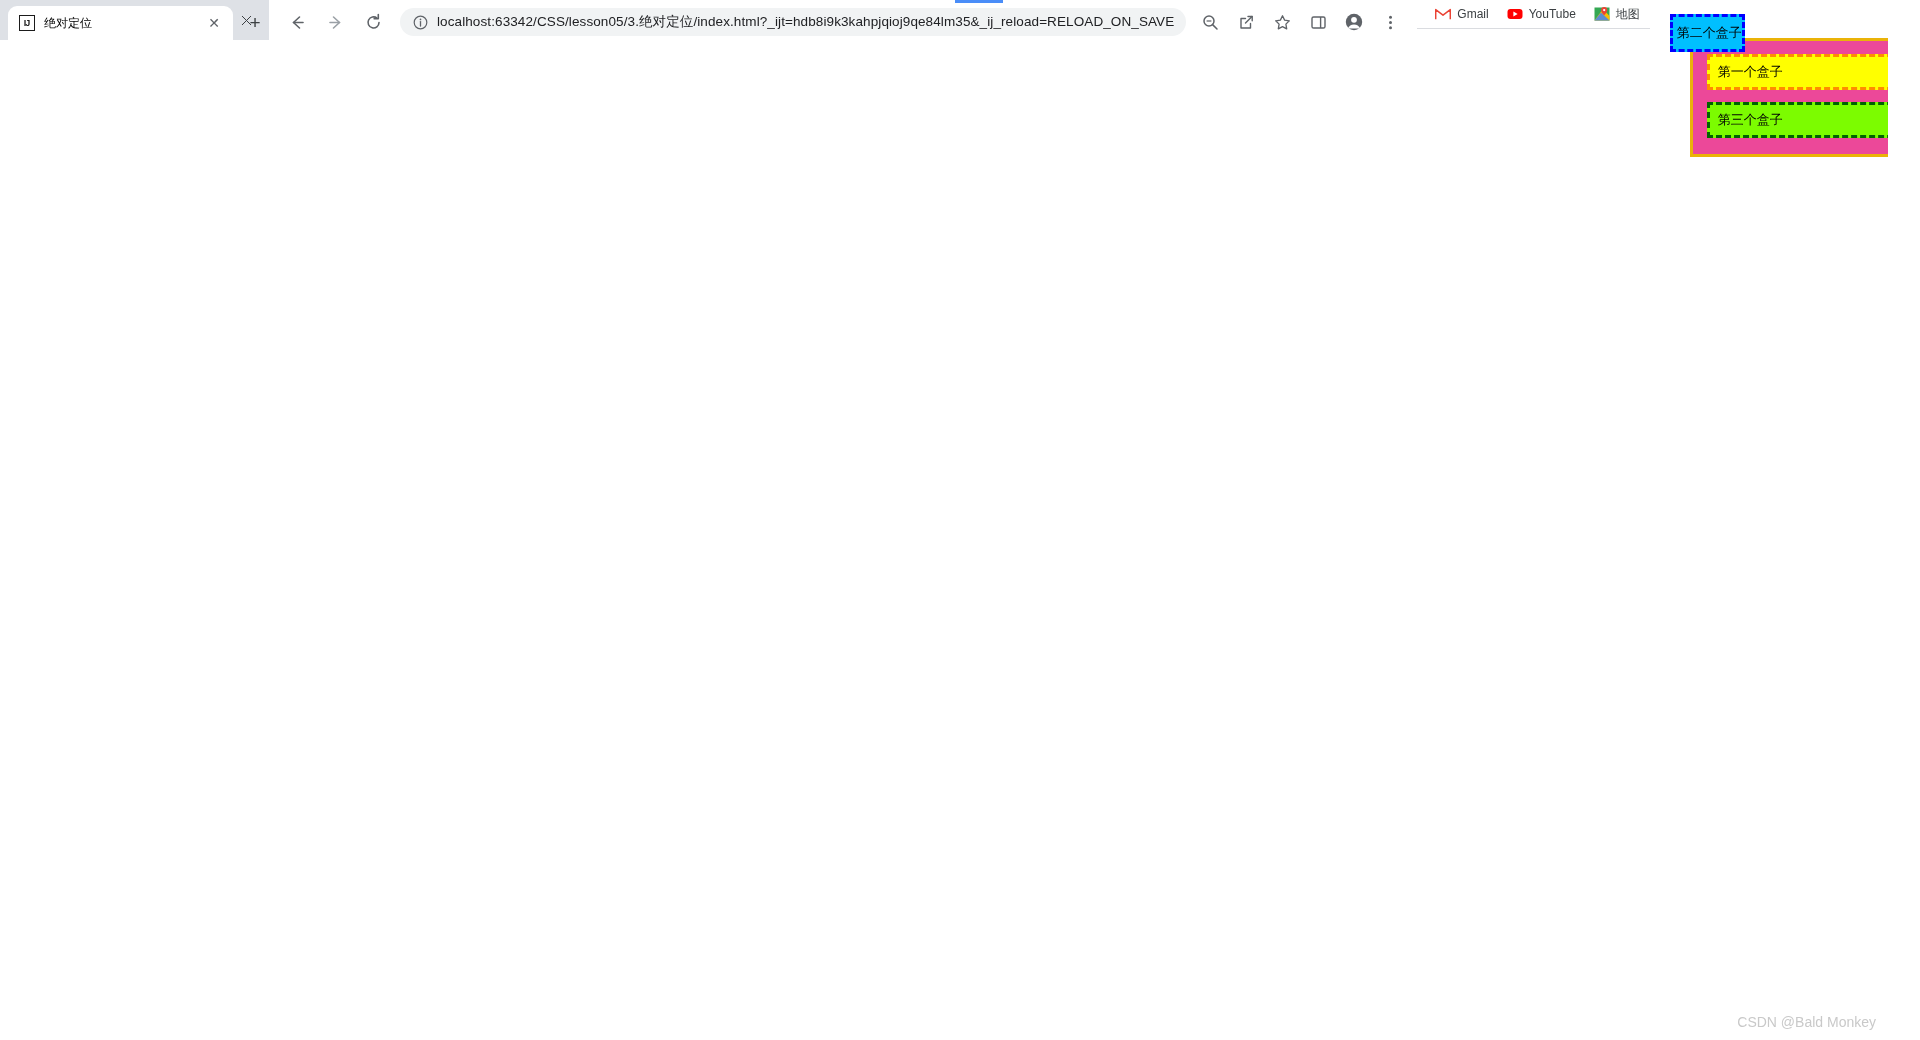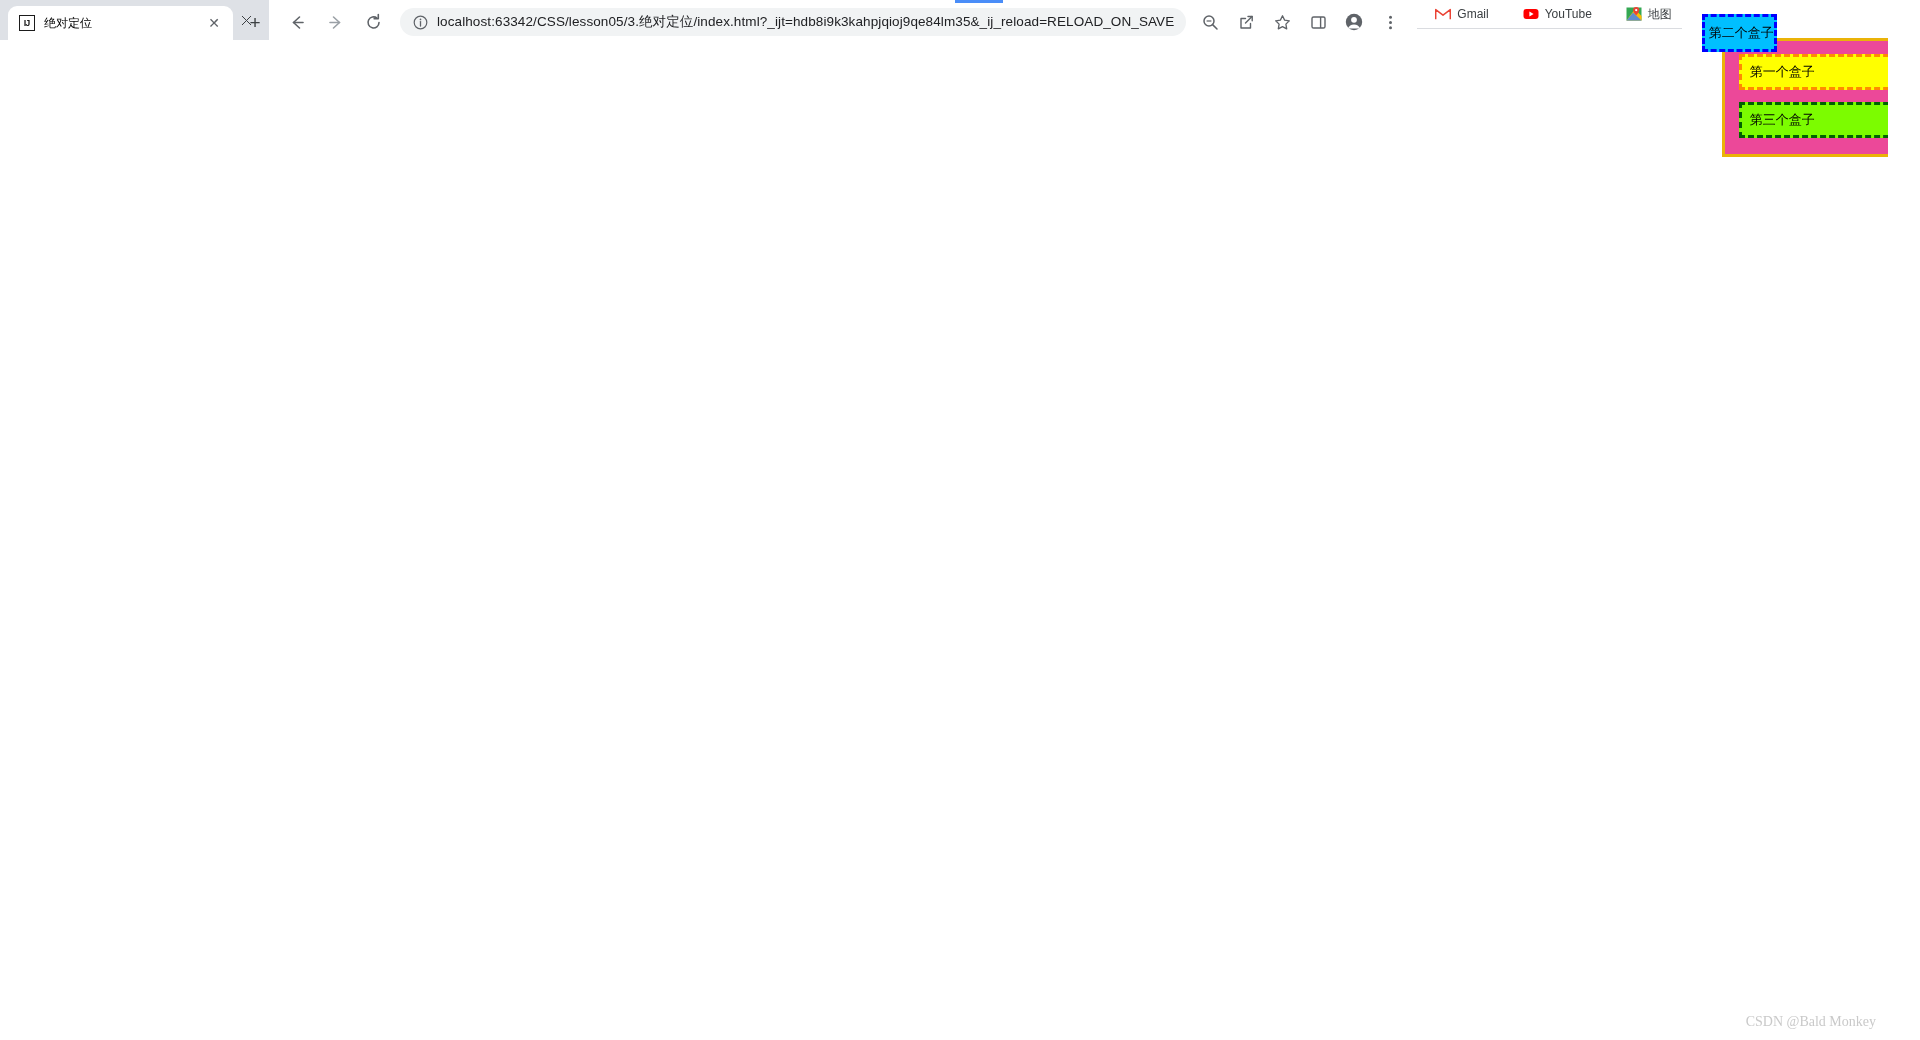--- a/index.html
+++ b/index.html
@@ -202,21 +202,20 @@
 
   
   .bookmarks {
     height: 28px;
     background: #ffffff;
     display: flex;
     align-items: center;
     padding-left: 10px;
     border-bottom: 1px solid #dadce0;
     flex: 0 0 auto;
-    gap: 16px;
   }
   .bm {
     display: flex;
     align-items: center;
     height: 24px;
     padding: 0 8px;
     border-radius: 4px;
     margin-right: 2px;
   }
   .bm-ico {
@@ -300,21 +299,21 @@
     padding-left: 4px;
   }
 
   
   .watermark {
     position: absolute;
     right: 12px;
     bottom: 10px;
     font-size: 14px;
     color: #c9c9c9;
-    font-family: Liberation Serif, serif;
+    font-family: Liberation Sans, sans-serif;
     white-space: nowrap;
   }
 </style>
 </head>
 <body>
 
 <div class="browser">
 
   <div class="tabstrip">
     <div class="top-accent"></div>

